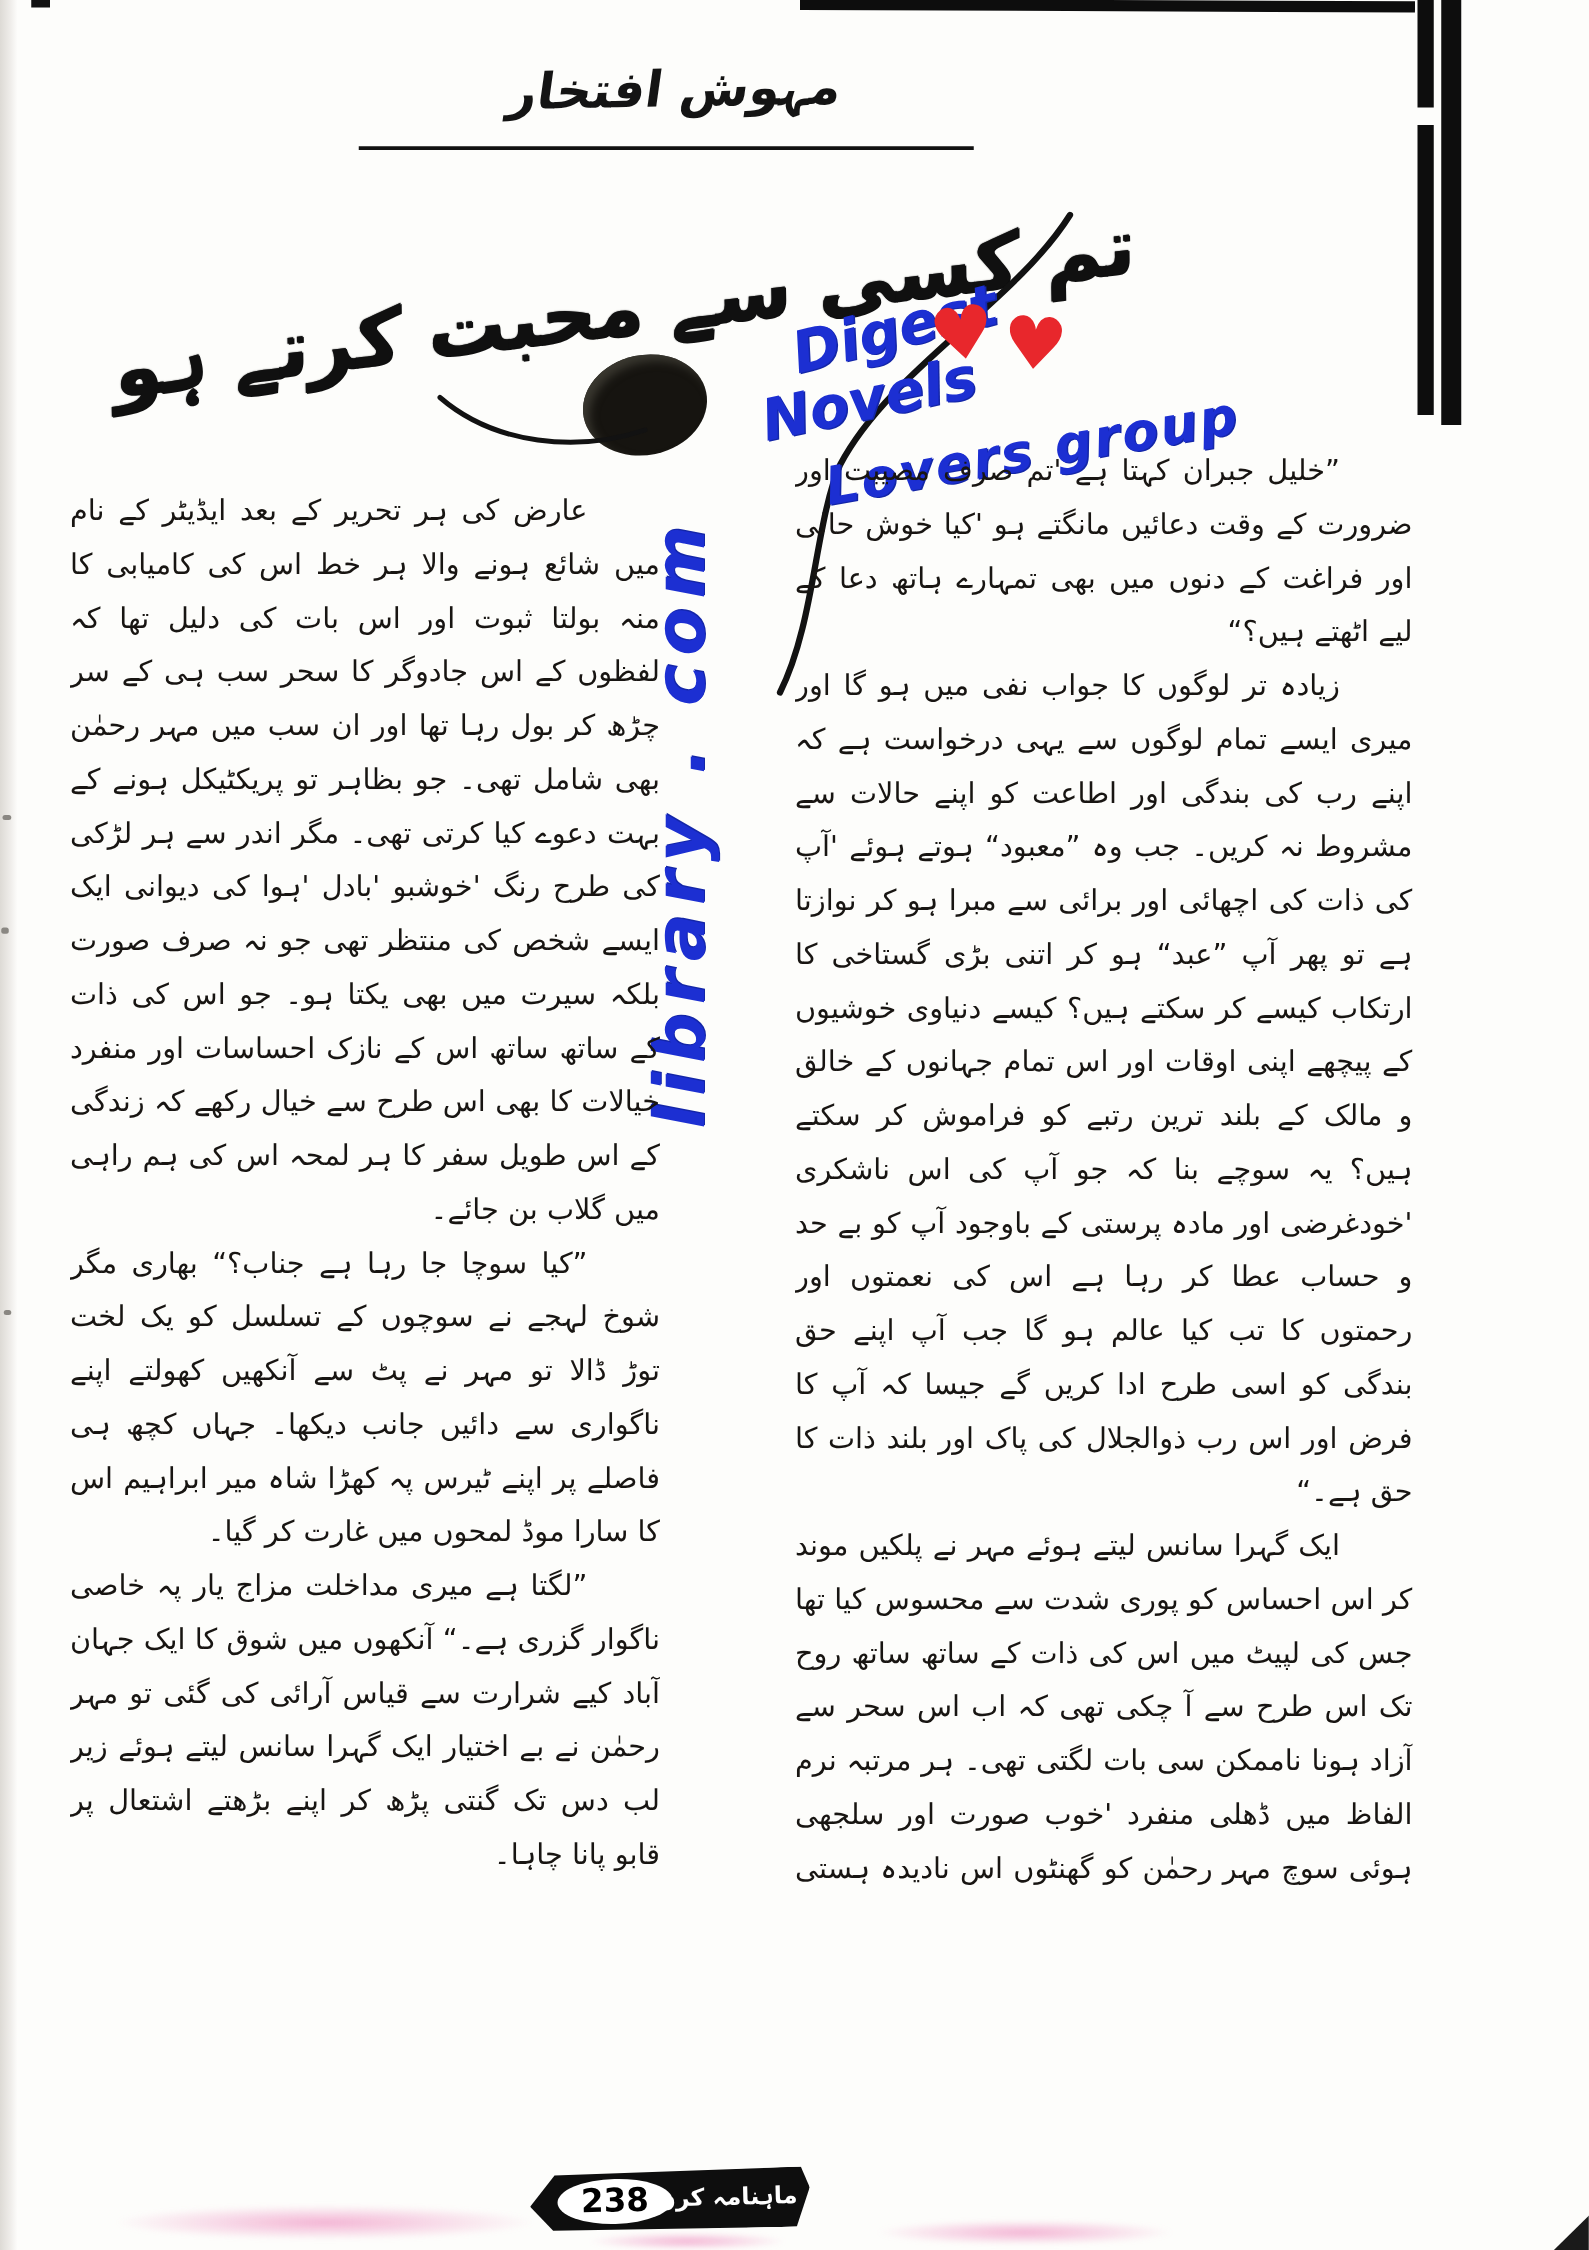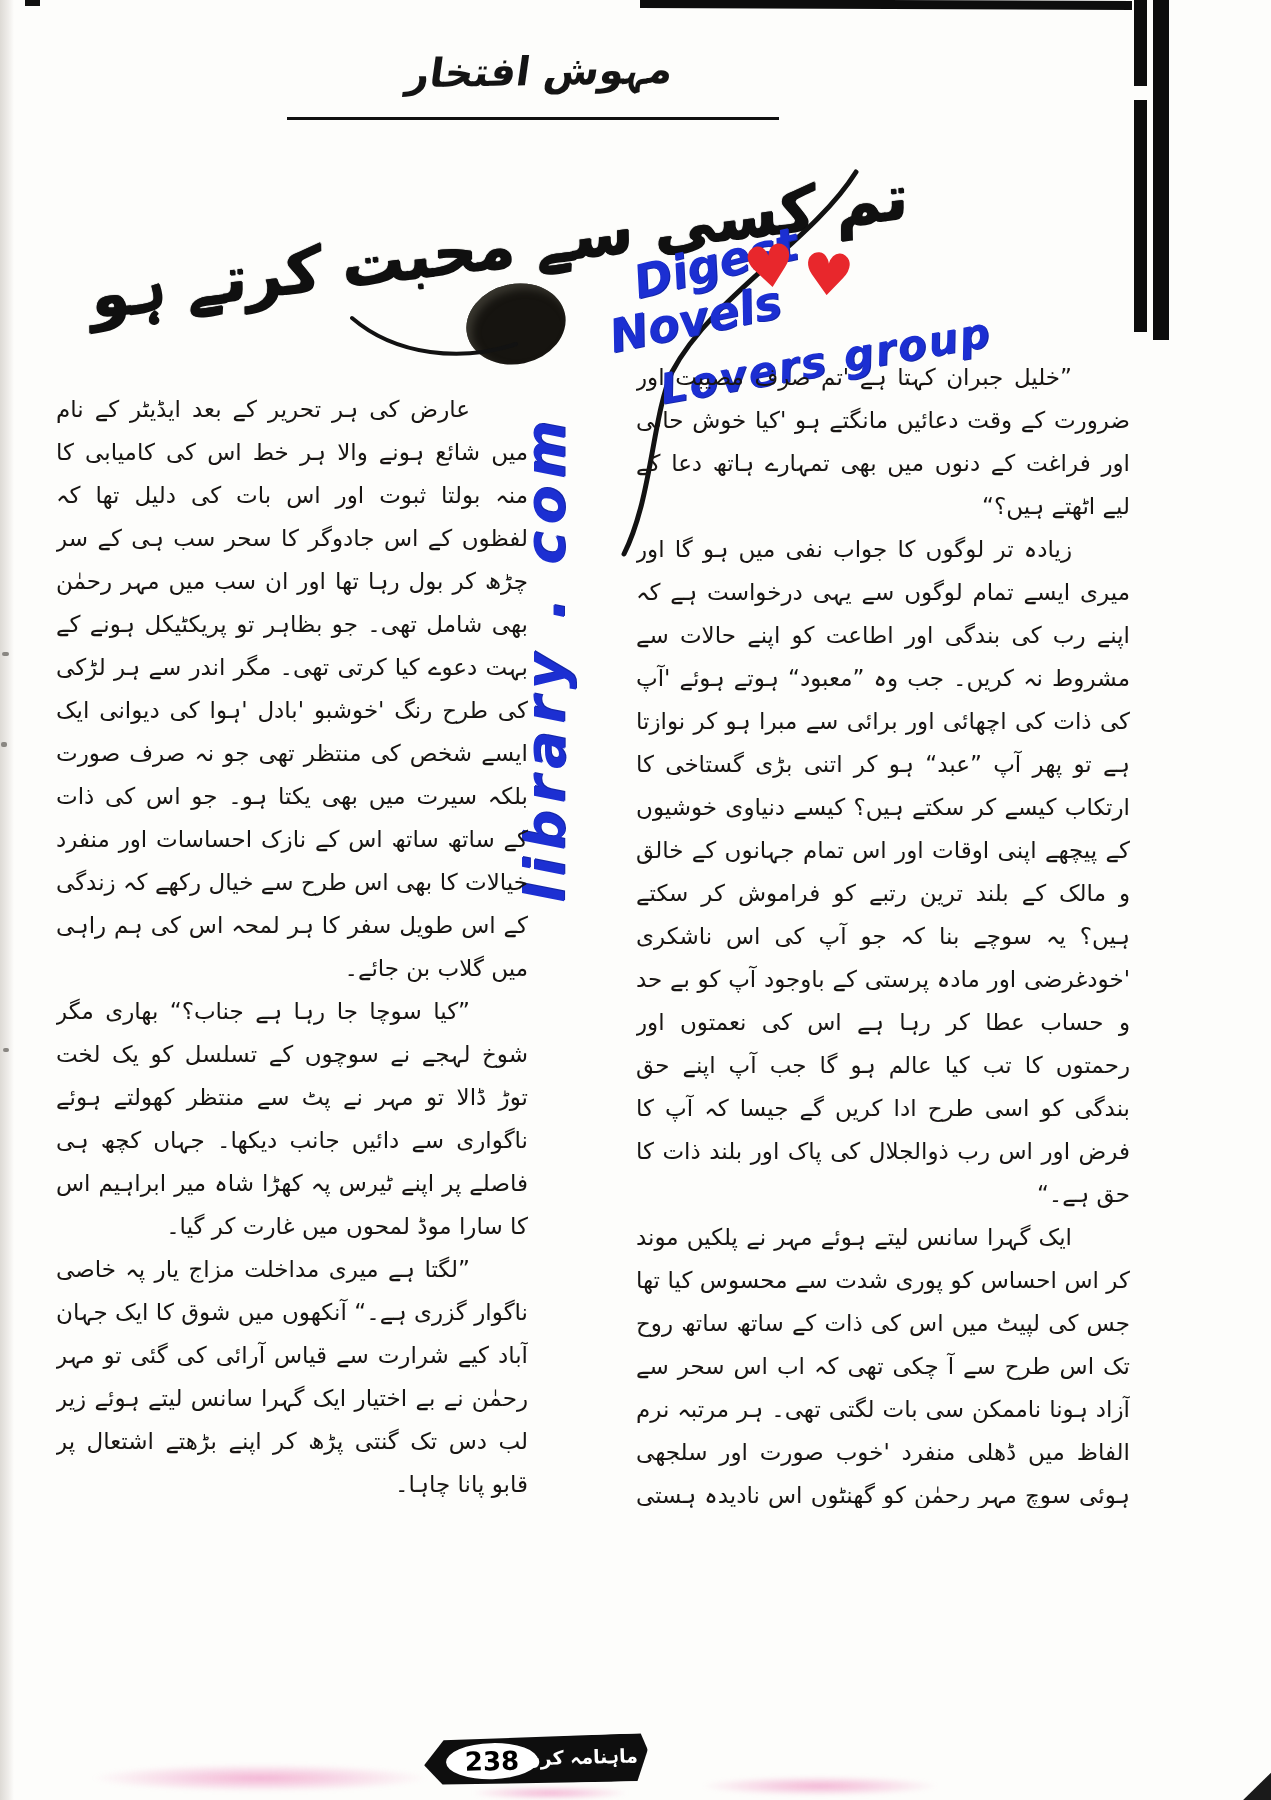--- a/index.html
+++ b/index.html
@@ -86,21 +86,21 @@
 <div class="abs stamp heart h2">♥</div>
 <div class="abs vwm">library . com</div>
 
 <div class="abs col col-right urdu">
   <p class="ind">”خلیل جبران کہتا ہے 'تم صرف مصیبت اور ضرورت کے وقت دعائیں مانگتے ہو 'کیا خوش حالی اور فراغت کے دنوں میں بھی تمہارے ہاتھ دعا کے لیے اٹھتے ہیں؟“</p>
   <p class="ind">زیادہ تر لوگوں کا جواب نفی میں ہو گا اور میری ایسے تمام لوگوں سے یہی درخواست ہے کہ اپنے رب کی بندگی اور اطاعت کو اپنے حالات سے مشروط نہ کریں۔ جب وہ ”معبود“ ہوتے ہوئے 'آپ کی ذات کی اچھائی اور برائی سے مبرا ہو کر نوازتا ہے تو پھر آپ ”عبد“ ہو کر اتنی بڑی گستاخی کا ارتکاب کیسے کر سکتے ہیں؟ کیسے دنیاوی خوشیوں کے پیچھے اپنی اوقات اور اس تمام جہانوں کے خالق و مالک کے بلند ترین رتبے کو فراموش کر سکتے ہیں؟ یہ سوچے بنا کہ جو آپ کی اس ناشکری 'خودغرضی اور مادہ پرستی کے باوجود آپ کو بے حد و حساب عطا کر رہا ہے اس کی نعمتوں اور رحمتوں کا تب کیا عالم ہو گا جب آپ اپنے حق بندگی کو اسی طرح ادا کریں گے جیسا کہ آپ کا فرض اور اس رب ذوالجلال کی پاک اور بلند ذات کا حق ہے۔“</p>
   <p class="ind">ایک گہرا سانس لیتے ہوئے مہر نے پلکیں موند کر اس احساس کو پوری شدت سے محسوس کیا تھا جس کی لپیٹ میں اس کی ذات کے ساتھ ساتھ روح تک اس طرح سے آ چکی تھی کہ اب اس سحر سے آزاد ہونا ناممکن سی بات لگتی تھی۔ ہر مرتبہ نرم الفاظ میں ڈھلی منفرد 'خوب صورت اور سلجھی ہوئی سوچ مہر رحمٰن کو گھنٹوں اس نادیدہ ہستی کے بارے میں سوچنے پر مجبور کر دیتی جو ان نازک احساسات کا تخلیق کار تھا۔ جو اس</p>
 </div>
 <div class="abs col col-left urdu">
   <p class="ind">عارض کی ہر تحریر کے بعد ایڈیٹر کے نام میں شائع ہونے والا ہر خط اس کی کامیابی کا منہ بولتا ثبوت اور اس بات کی دلیل تھا کہ لفظوں کے اس جادوگر کا سحر سب ہی کے سر چڑھ کر بول رہا تھا اور ان سب میں مہر رحمٰن بھی شامل تھی۔ جو بظاہر تو پریکٹیکل ہونے کے بہت دعوے کیا کرتی تھی۔ مگر اندر سے ہر لڑکی کی طرح رنگ 'خوشبو 'بادل 'ہوا کی دیوانی ایک ایسے شخص کی منتظر تھی جو نہ صرف صورت بلکہ سیرت میں بھی یکتا ہو۔ جو اس کی ذات کے ساتھ ساتھ اس کے نازک احساسات اور منفرد خیالات کا بھی اس طرح سے خیال رکھے کہ زندگی کے اس طویل سفر کا ہر لمحہ اس کی ہم راہی میں گلاب بن جائے۔</p>
-  <p class="ind">”کیا سوچا جا رہا ہے جناب؟“ بھاری مگر شوخ لہجے نے سوچوں کے تسلسل کو یک لخت توڑ ڈالا تو مہر نے پٹ سے منتظر کھولتے ہوئے ناگواری سے دائیں جانب دیکھا۔ جہاں کچھ ہی فاصلے پر اپنے ٹیرس پہ کھڑا شاہ میر ابراہیم اس کا سارا موڈ لمحوں میں غارت کر گیا۔</p>
+  <p class="ind">”کیا سوچا جا رہا ہے جناب؟“ بھاری مگر شوخ لہجے نے سوچوں کے تسلسل کو یک لخت توڑ ڈالا تو مہر نے پٹ سے آنکھیں کھولتے اپنے ناگواری سے دائیں جانب دیکھا۔ جہاں کچھ ہی فاصلے پر اپنے ٹیرس پہ کھڑا شاہ میر ابراہیم اس کا سارا موڈ لمحوں میں غارت کر گیا۔</p>
   <p class="ind">”لگتا ہے میری مداخلت مزاج یار پہ خاصی ناگوار گزری ہے۔“ آنکھوں میں شوق کا ایک جہان آباد کیے شرارت سے قیاس آرائی کی گئی تو مہر رحمٰن نے بے اختیار ایک گہرا سانس لیتے ہوئے زیر لب دس تک گنتی پڑھ کر اپنے بڑھتے اشتعال پر قابو پانا چاہا۔</p>
 </div>
 
 <div class="abs ribbon">
   <span class="rib-text">ماہنامہ کرن</span>
   <span class="oval">238</span>
 </div>
 <div class="abs smudge" style="left:90px;top:1764px;width:340px;height:28px;"></div>
 <div class="abs smudge" style="left:700px;top:1776px;width:240px;height:20px;"></div>
 <div class="abs smudge" style="left:470px;top:1786px;width:160px;height:14px;"></div>

